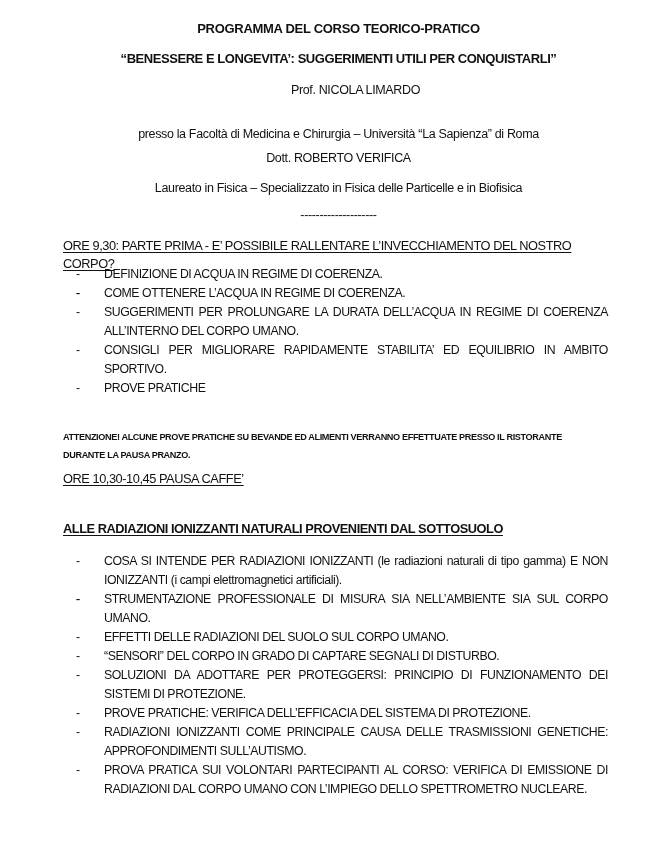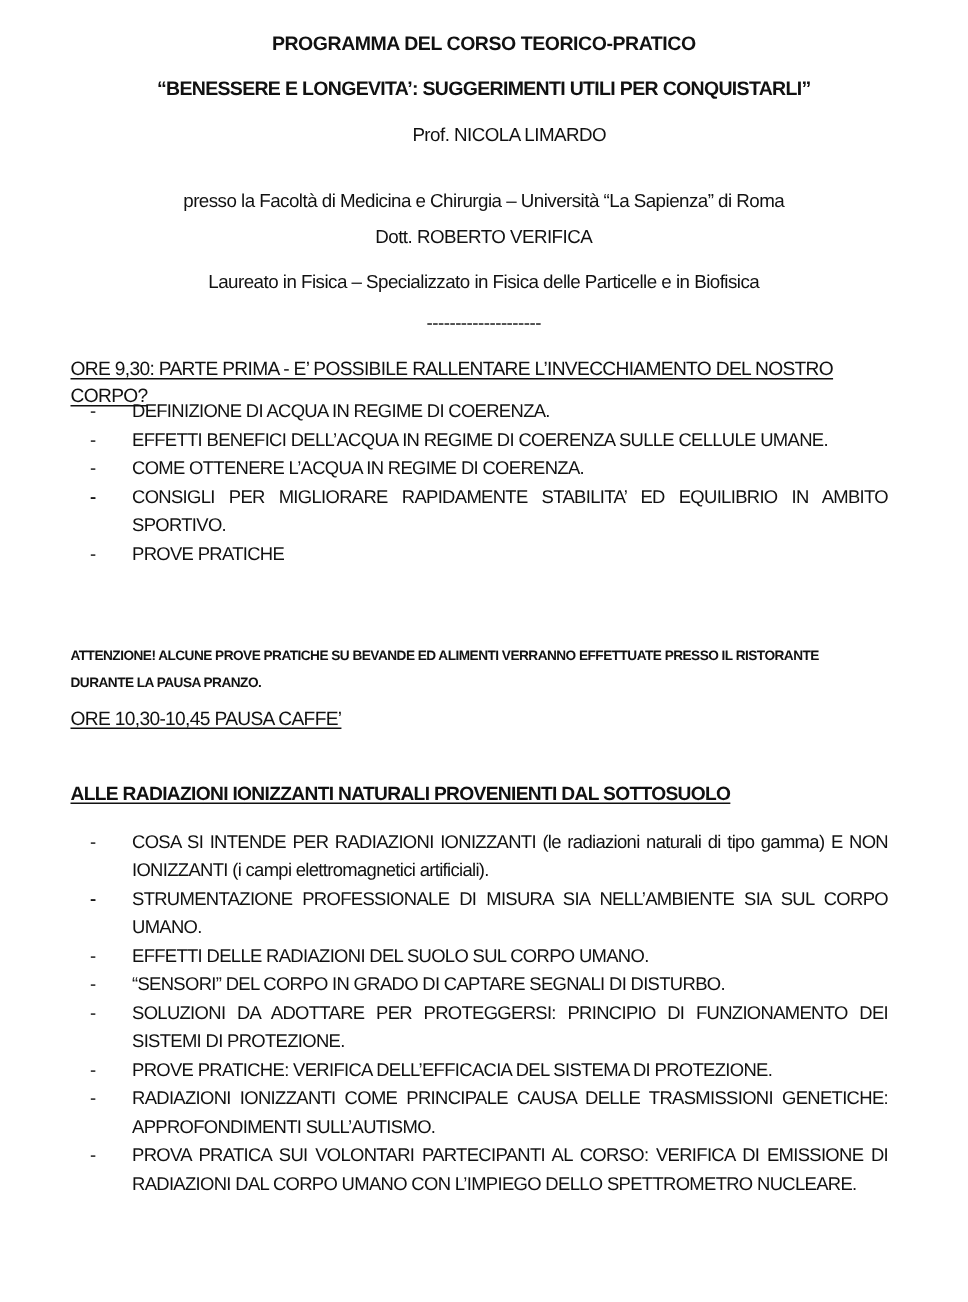--- a/index.html
+++ b/index.html
@@ -1,21 +1,21 @@
 <!DOCTYPE html>
 <html><head>
 <meta charset="utf-8">
 <style>
   html, body { margin: 0; padding: 0; background: #ffffff; }
   body {
     width: 645px; height: 868px; overflow: hidden; position: relative;
     font-family: "Liberation Sans", "DejaVu Sans", sans-serif;
     color: #111111;
   }
-  .page { position: absolute; left: 0; top: 0; width: 588px; height: 868px; }
+  .page { position: absolute; left: 16px; top: 0; width: 588px; height: 868px; }
   .center {
     position: absolute; left: 0; width: 645px; text-align: center;
     font-size: 12.5px; letter-spacing: -0.35px; line-height: 15px;
   }
   .bold { font-weight: bold; }
   .title { font-size: 13px; letter-spacing: -0.3px; }
   .subtitle { font-size: 13px; letter-spacing: -0.45px; }
   .section-heading {
     position: absolute; left: 47px; width: 550px;
     font-size: 12.8px; letter-spacing: -0.45px; line-height: 18px;
@@ -45,23 +45,23 @@
   <div class="center" style="top:83px;padding-left:17px;">Prof. NICOLA LIMARDO</div>
   <div class="center" style="top:127px;">presso la Facoltà di Medicina e Chirurgia – Università “La Sapienza” di Roma</div>
   <div class="center" style="top:151px;">Dott. ROBERTO VERIFICA</div>
   <div class="center" style="top:181px;">Laureato in Fisica – Specializzato in Fisica delle Particelle e in Biofisica</div>
   <div class="center" style="top:208px;">--------------------</div>
 
   <div class="section-heading" style="top:237px;">ORE 9,30: PARTE PRIMA - E’ POSSIBILE RALLENTARE L’INVECCHIAMENTO DEL NOSTRO CORPO?</div>
 
   <ul class="list" style="top:265px;">
     <li><span class="dash">-</span><span>DEFINIZIONE DI ACQUA IN REGIME DI COERENZA.</span></li>
-    <li><span class="dash">-</span><span>EFFETTI BENEFICI DELL’ACQUA IN REGIME DI COERENZA SULLE CELLULE UMANE.</span></li>
+    <li><span class="dash">-</span></li>
     <li><span class="dash">-</span><span>COME OTTENERE L’ACQUA IN REGIME DI COERENZA.</span></li>
-    <li><span class="dash">-</span></li>
+    <li><span class="dash">-</span><span>SUGGERIMENTI PER PROLUNGARE LA DURATA DELL’ACQUA IN REGIME DI COERENZA ALL’INTERNO DEL CORPO UMANO.</span></li>
     <li><span class="dash">-</span><span>CONSIGLI PER MIGLIORARE RAPIDAMENTE STABILITA’ ED EQUILIBRIO IN AMBITO SPORTIVO.</span></li>
     <li><span class="dash">-</span><span>PROVE PRATICHE</span></li>
   </ul>
 
   <div class="note" style="top:428px;">ATTENZIONE! ALCUNE PROVE PRATICHE SU BEVANDE ED ALIMENTI VERRANNO EFFETTUATE PRESSO IL RISTORANTE</div>
   <div class="note" style="top:446px;">DURANTE LA PAUSA PRANZO.</div>
 
   <div class="section-heading" style="top:470px;">ORE 10,30-10,45 PAUSA CAFFE’</div>
 
   <div class="section-heading" style="top:520px;font-weight:bold;">ALLE RADIAZIONI IONIZZANTI NATURALI PROVENIENTI DAL SOTTOSUOLO</div>

